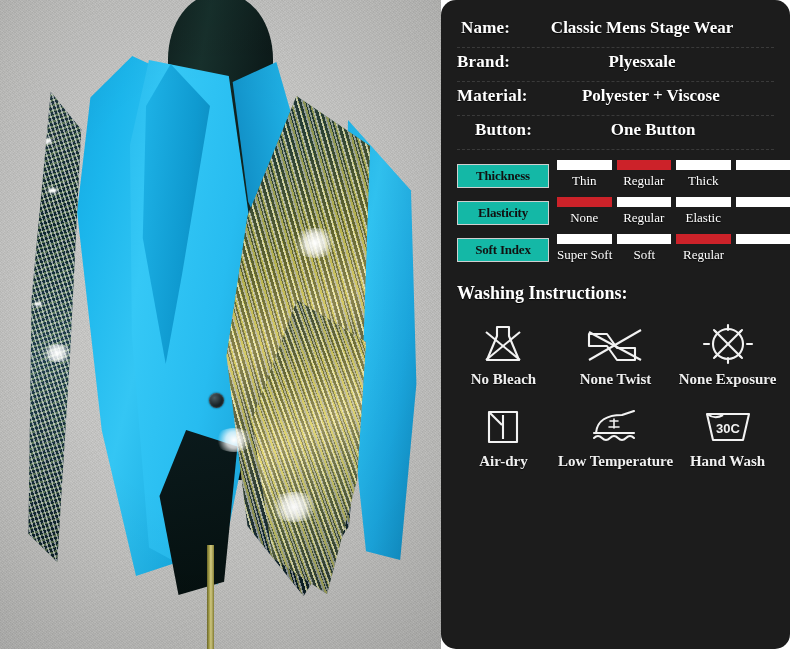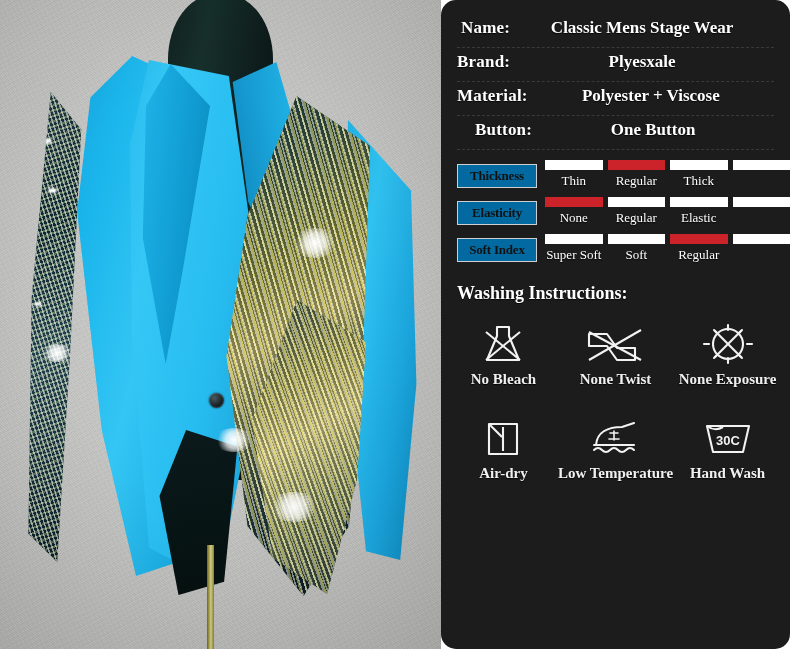--- a/index.html
+++ b/index.html
@@ -87,37 +87,37 @@
             text-shadow:0 1px 1px rgba(0,0,0,.9);}
   .spec-val{flex:1;text-align:center;font-weight:bold;font-size:17px;
             text-shadow:0 1px 1px rgba(0,0,0,.9);}
   .r-name .spec-key{margin-left:4px}
   .r-style .spec-key{margin-left:18px}
   .r-button .spec-key{margin-left:18px}
 
   
   .ratings{margin-top:10px;padding:0 0 0 16px;}
   .rate-row{display:flex;align-items:flex-start;margin-bottom:8px;}
-  .rate-label{width:80px;flex:none;background:#0369a1;color:#111;
+  .rate-label{width:92px;flex:none;background:#14b8a6;color:#111;
               font-weight:bold;font-size:13px;text-align:center;
               padding:3px 2px;box-sizing:border-box;border:1px solid #cfcfcf;
               margin-top:4px;letter-spacing:-.2px;}
   .rate-right{flex:1;margin-left:8px;}
   .bars{display:flex;gap:5px;}
   .bar{height:10px;flex:1;background:#fff;}
   .bar.on{background:#cc2229;}
   .ticks{display:flex;gap:5px;margin-top:3px;}
   .tick{flex:1;text-align:center;font-size:13px;font-weight:normal;color:#fff;
         text-shadow:0 1px 1px rgba(0,0,0,.9);white-space:nowrap;}
 
   
   .wash-title{margin:20px 0 0 16px;font-size:18px;font-weight:bold;
               text-shadow:0 1px 1px rgba(0,0,0,.9);}
   .wash-grid{display:grid;grid-template-columns:1fr 1fr 1fr;
-             margin:14px 10px 0 10px;row-gap:20px;}
+             margin:14px 10px 0 10px;row-gap:8px;}
   .wash-cell{display:flex;flex-direction:column;align-items:center;justify-content:flex-start;
              padding:4px 2px 6px 2px;}
   .wash-cell svg{display:block;}
   .wash-cap{margin-top:5px;font-size:15px;font-weight:bold;color:#f0f0f0;
             text-shadow:0 1px 1px rgba(0,0,0,.9);white-space:nowrap;}
 </style>
 </head>
 <body>
 
 <div class="page">

